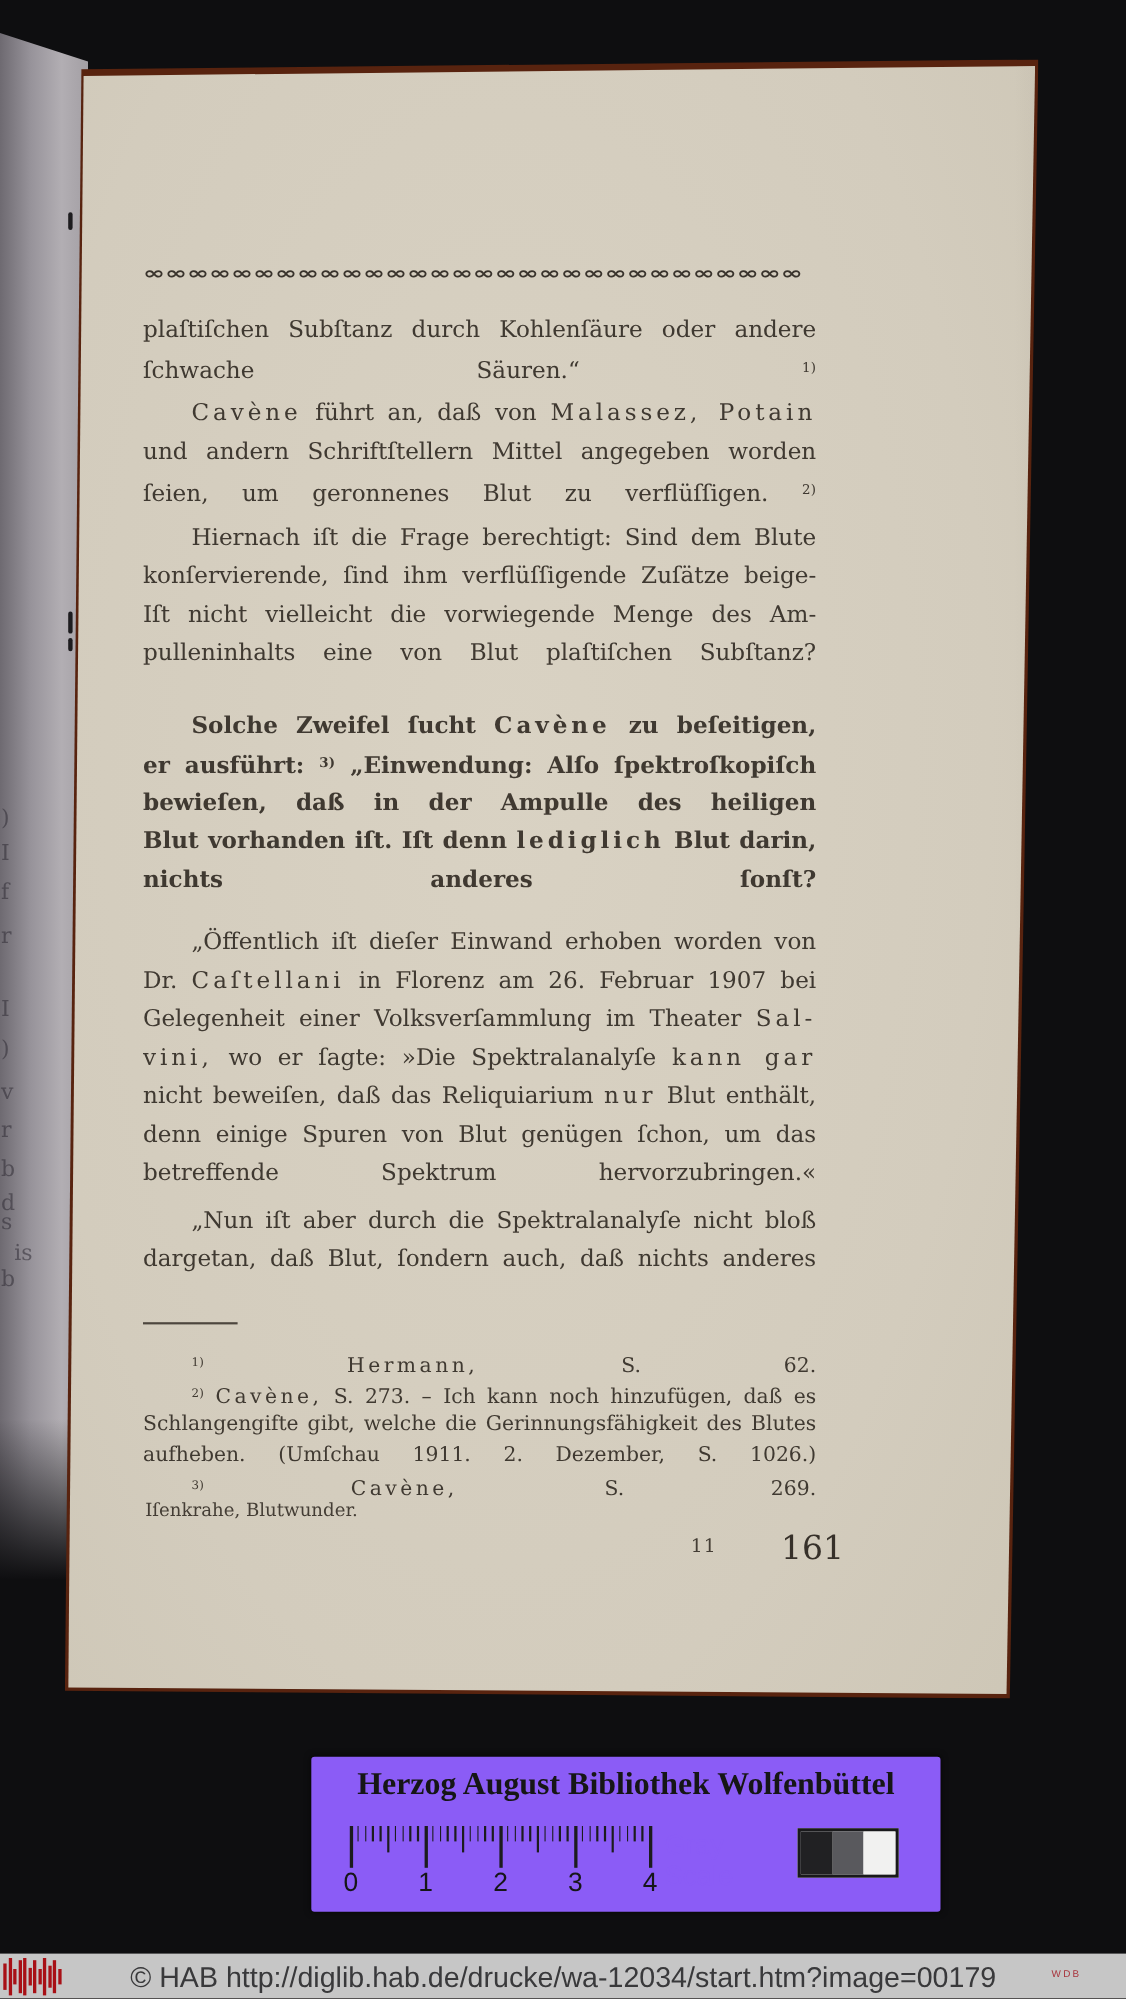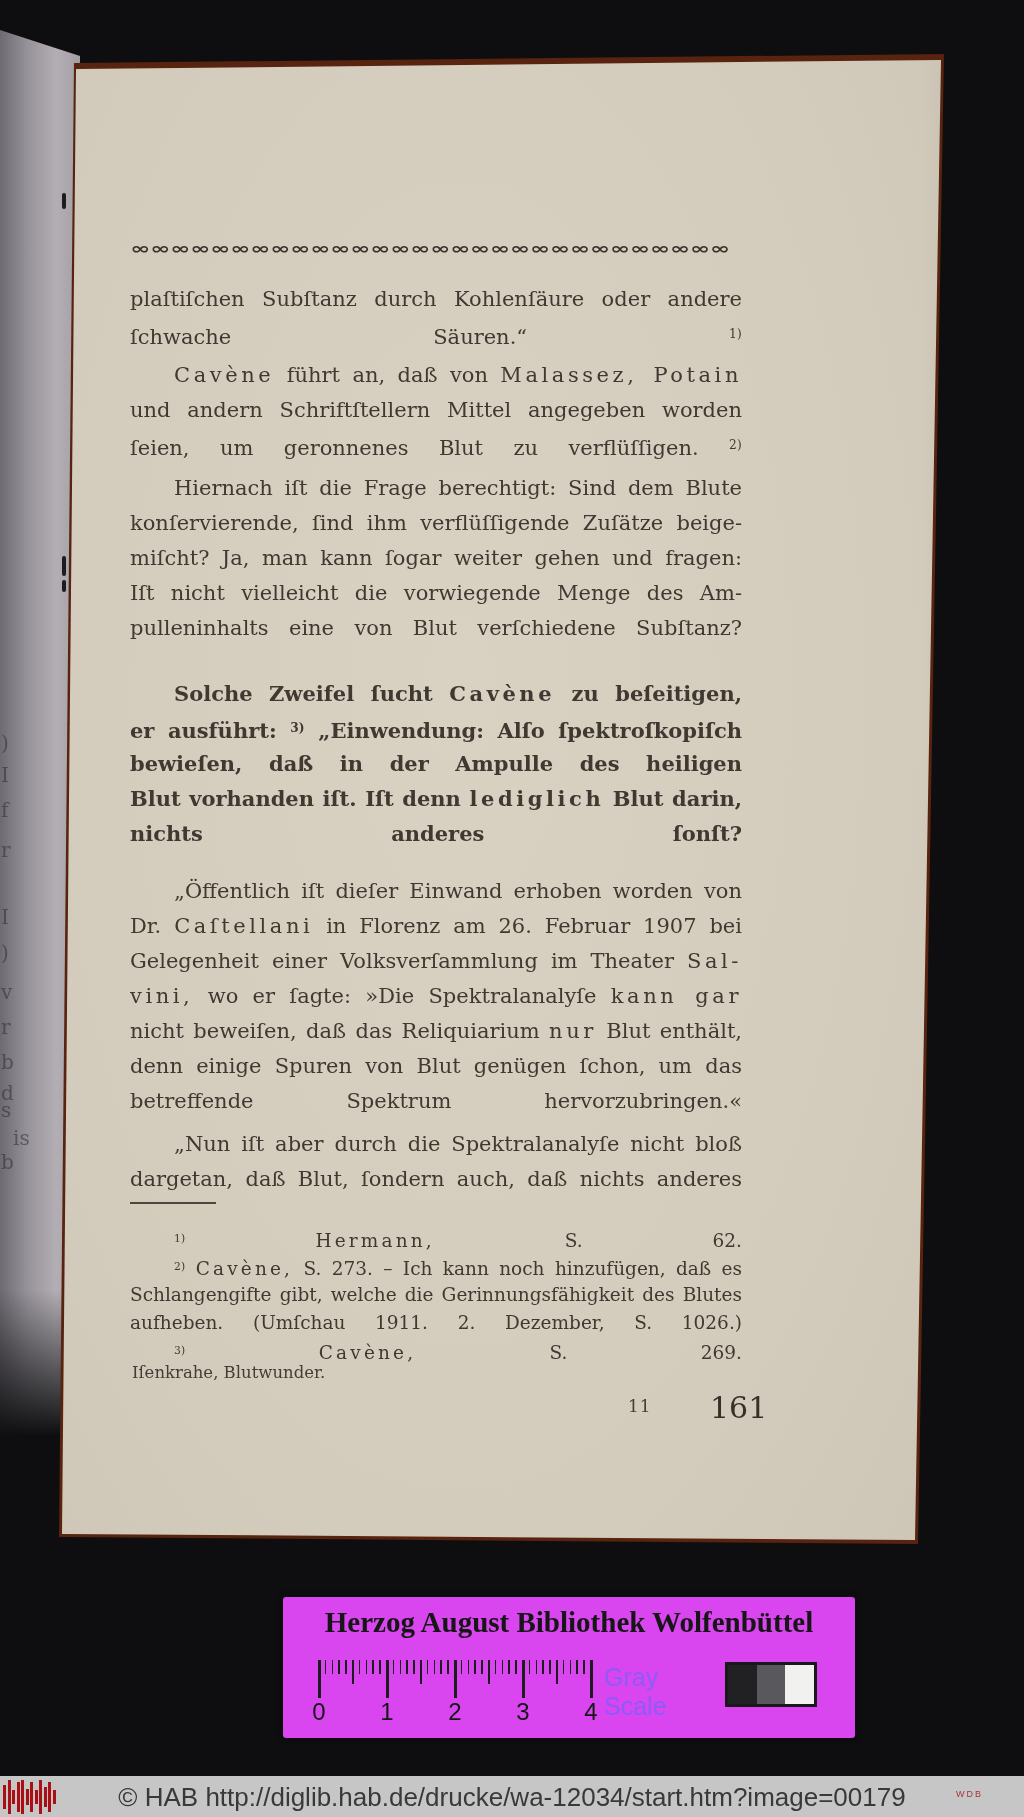--- a/index.html
+++ b/index.html
@@ -40,21 +40,21 @@
   #footnote-rule{position:absolute;left:130px;top:1202px;width:86px;height:2px;background:#4d463e;}
   #signature-line{position:absolute;left:132px;top:1362px;height:22px;line-height:22px;
     font-size:16.5px;color:rgba(52,45,38,.9);}
   #sheet-number{position:absolute;left:628px;top:1396px;font-size:17px;letter-spacing:1px;
     color:rgba(52,45,38,.9);}
   #page-number{position:absolute;left:710px;top:1390px;font-size:30px;color:rgba(45,39,33,.95);}
   
   .mglyph{position:absolute;left:1px;font-size:20px;color:rgba(48,43,52,.55);line-height:20px;}
   .edge-mark{position:absolute;left:62px;width:4px;background:#1d1c1f;border-radius:2px;}
   
-  #plate{position:absolute;left:283px;top:1597px;width:572px;height:141px;background:#d946ef;
+  #plate{position:absolute;left:283px;top:1597px;width:572px;height:141px;background:#8b5cf6;
     border-radius:3px;box-shadow:0 0 6px rgba(0,0,0,.6);}
   #plate-title{position:absolute;left:0;top:9px;width:100%;text-align:center;
     font-family:"Liberation Serif",serif;font-weight:bold;font-size:29px;color:#161616;}
   .tick{position:absolute;background:#1c1c1e;top:1660px;}
   .ruler-num{position:absolute;top:1698px;width:30px;margin-left:-15px;text-align:center;
     font-family:"Liberation Sans",sans-serif;font-size:24px;color:#161618;}
   #gray-scale-label{position:absolute;left:604px;top:1663px;width:110px;
     font-family:"Liberation Sans",sans-serif;font-size:25px;color:#8b5cf6;}
   #gray-patch{position:absolute;left:725px;top:1662px;width:92px;height:45px;
     border:3px solid #19191b;display:flex;box-sizing:border-box;background:#fff;}
@@ -111,23 +111,22 @@
         <div class="line last"><span>ſchwache Säuren.“ </span><span class="sup">1)</span></div>
       </div>
       <div style="margin-top: 6px;">
         <div class="line" style="padding-left: 44px;"><span class="sp">Cavène</span><span> führt an, daß von </span><span class="sp">Malassez, Potain</span></div>
         <div class="line"><span>und andern Schriftſtellern Mittel angegeben worden</span></div>
         <div class="line last"><span>ſeien, um geronnenes Blut zu verflüſſigen. </span><span class="sup">2)</span></div>
       </div>
       <div style="margin-top: 8px;">
         <div class="line" style="padding-left: 44px;"><span>Hiernach iſt die Frage berechtigt: Sind dem Blute</span></div>
         <div class="line"><span>konſervierende, ſind ihm verflüſſigende Zuſätze beige-</span></div>
-        <div class="line"><span>miſcht? Ja, man kann ſogar weiter gehen und fragen:</span></div>
         <div class="line"><span>Iſt nicht vielleicht die vorwiegende Menge des Am-</span></div>
-        <div class="line last"><span>pulleninhalts eine von Blut verſchiedene Subſtanz?</span></div>
+        <div class="line last"><span>pulleninhalts eine von Blut plaſtiſchen Subſtanz?</span></div>
       </div>
       <div style="margin-top: 30px; font-weight: bold;">
         <div class="line" style="padding-left: 44px;"><span>Solche Zweifel ſucht </span><span class="sp">Cavène</span><span> zu beſeitigen, indem</span></div>
         <div class="line"><span>er ausführt: </span><span class="sup">3)</span><span> „Einwendung: Alſo ſpektroſkopiſch iſt</span></div>
         <div class="line"><span>bewieſen, daß in der Ampulle des heiligen Januarius</span></div>
         <div class="line"><span>Blut vorhanden iſt. Iſt denn </span><span class="sp">lediglich</span><span> Blut darin,</span></div>
         <div class="line last"><span>nichts anderes ſonſt?</span></div>
       </div>
       <div style="margin-top: 23px;">
         <div class="line" style="padding-left: 44px;"><span>„Öffentlich iſt dieſer Einwand erhoben worden von</span></div>

